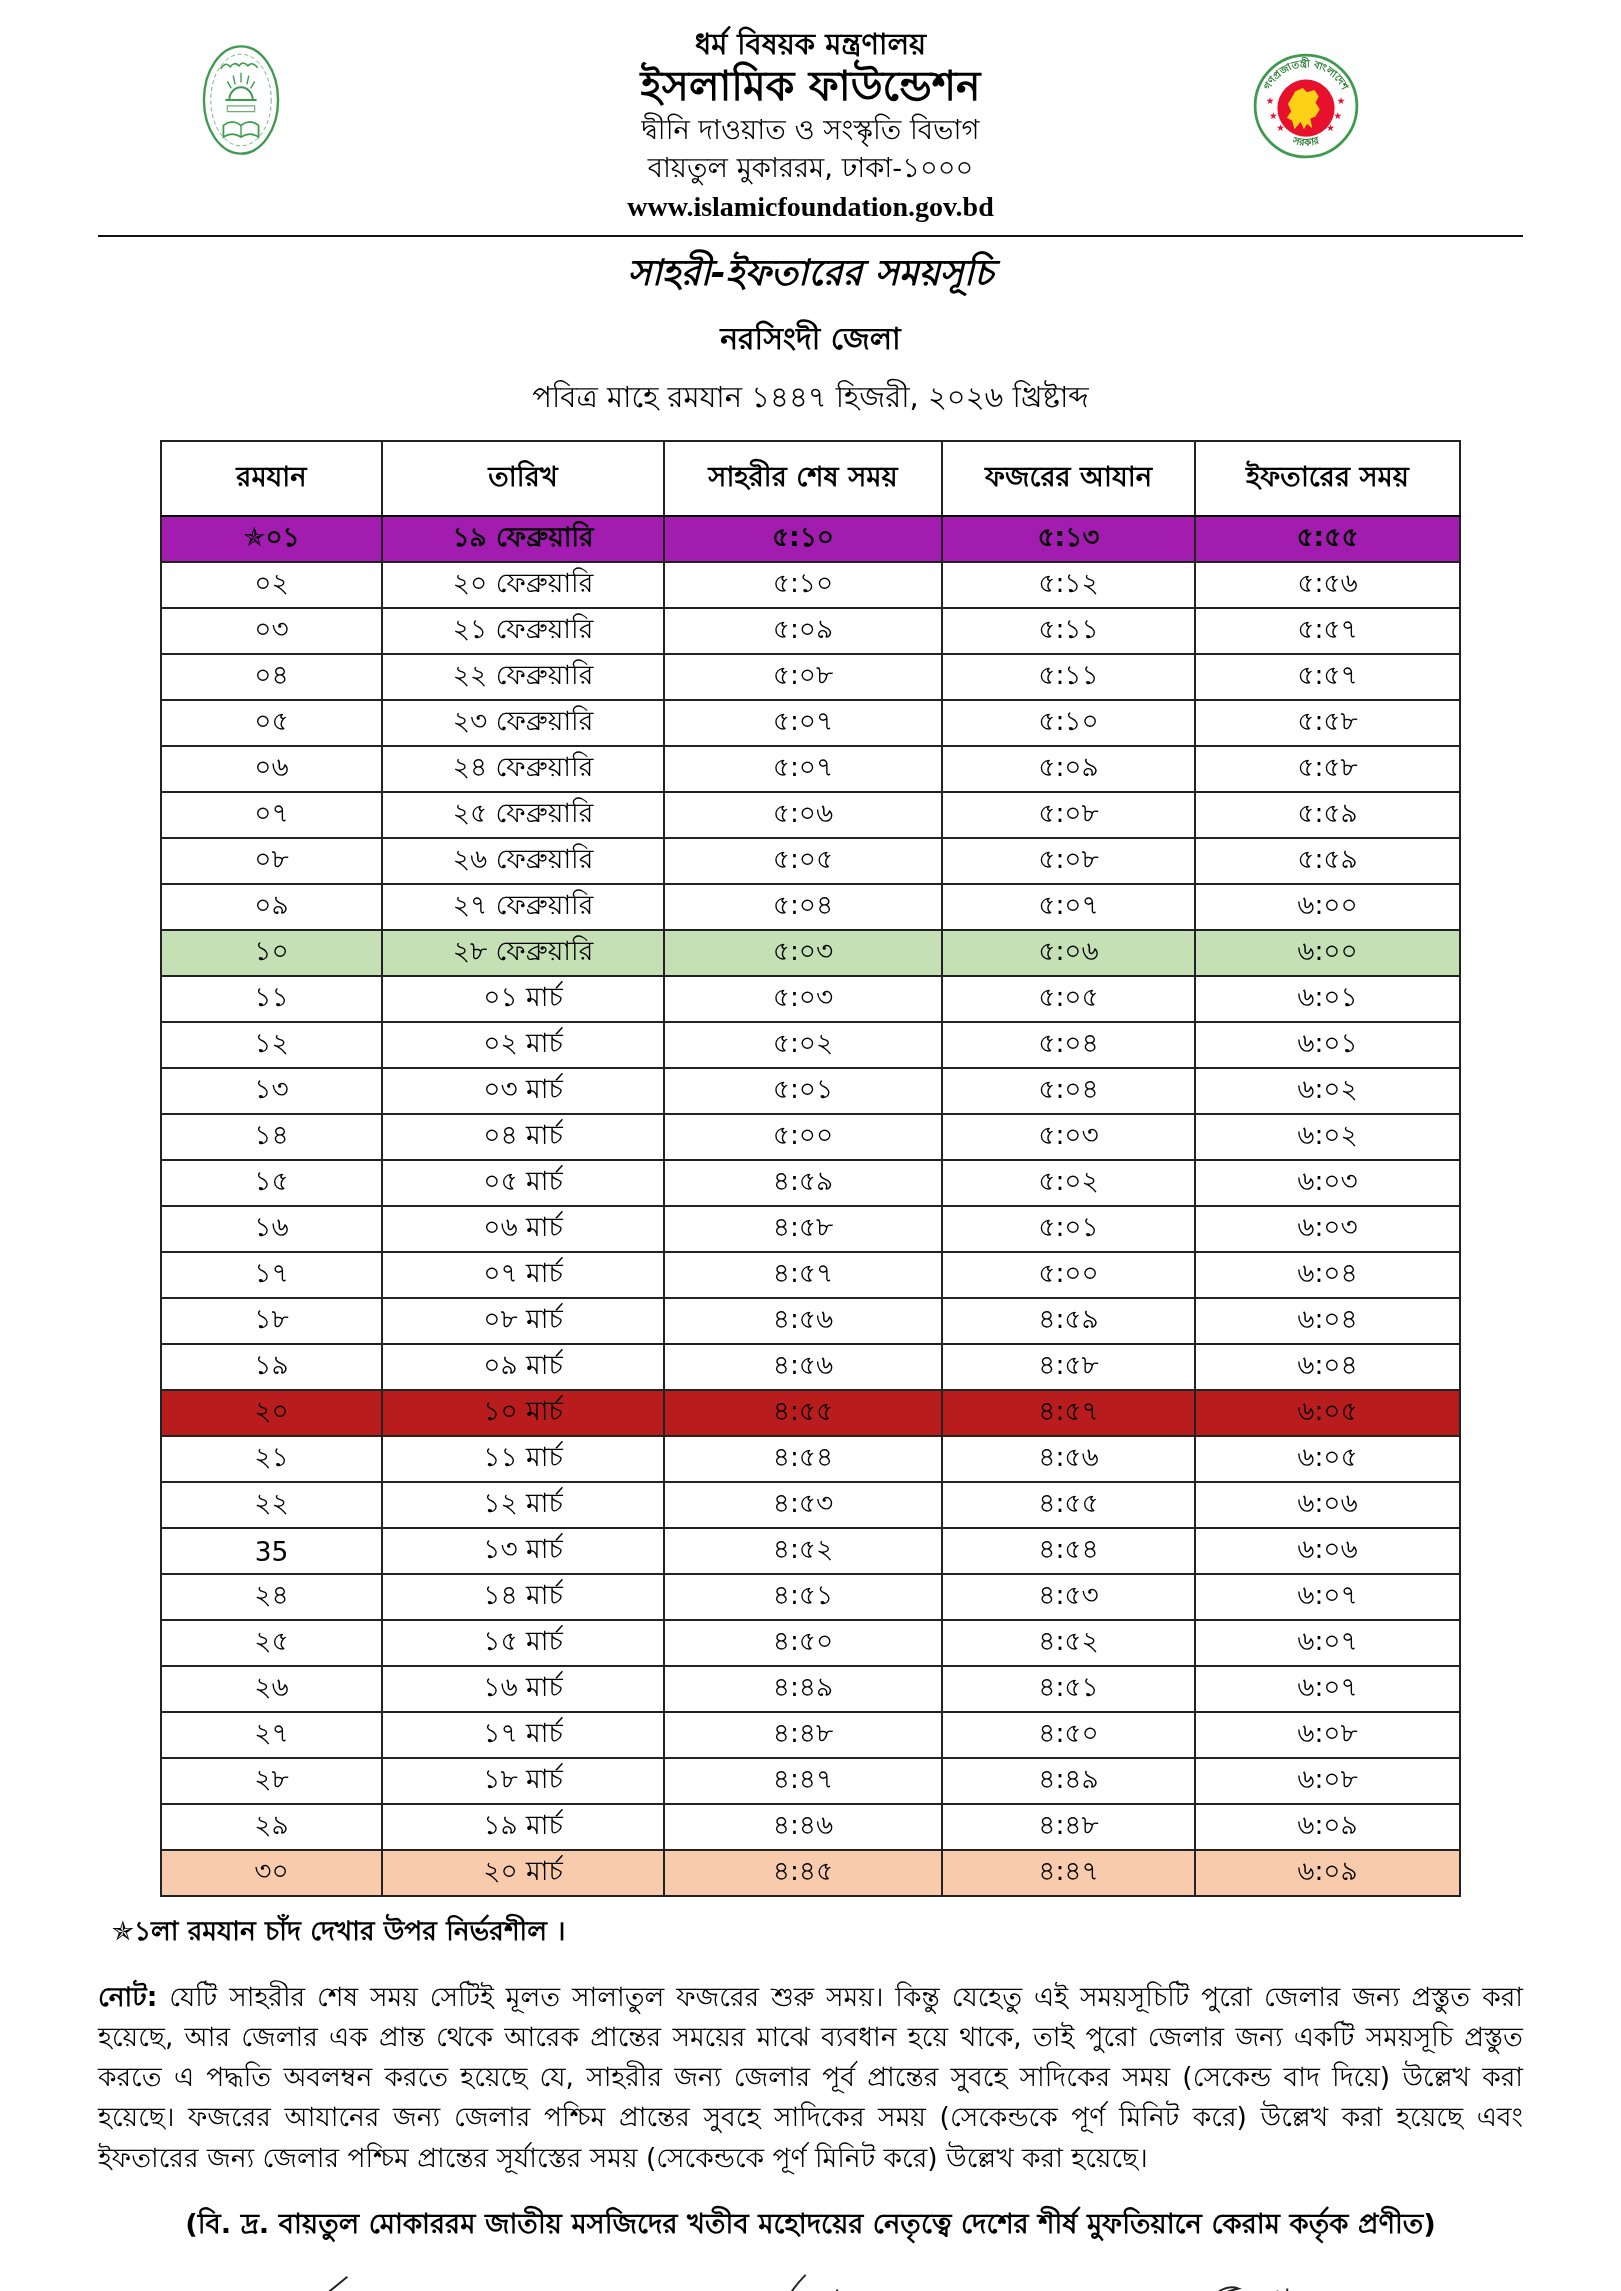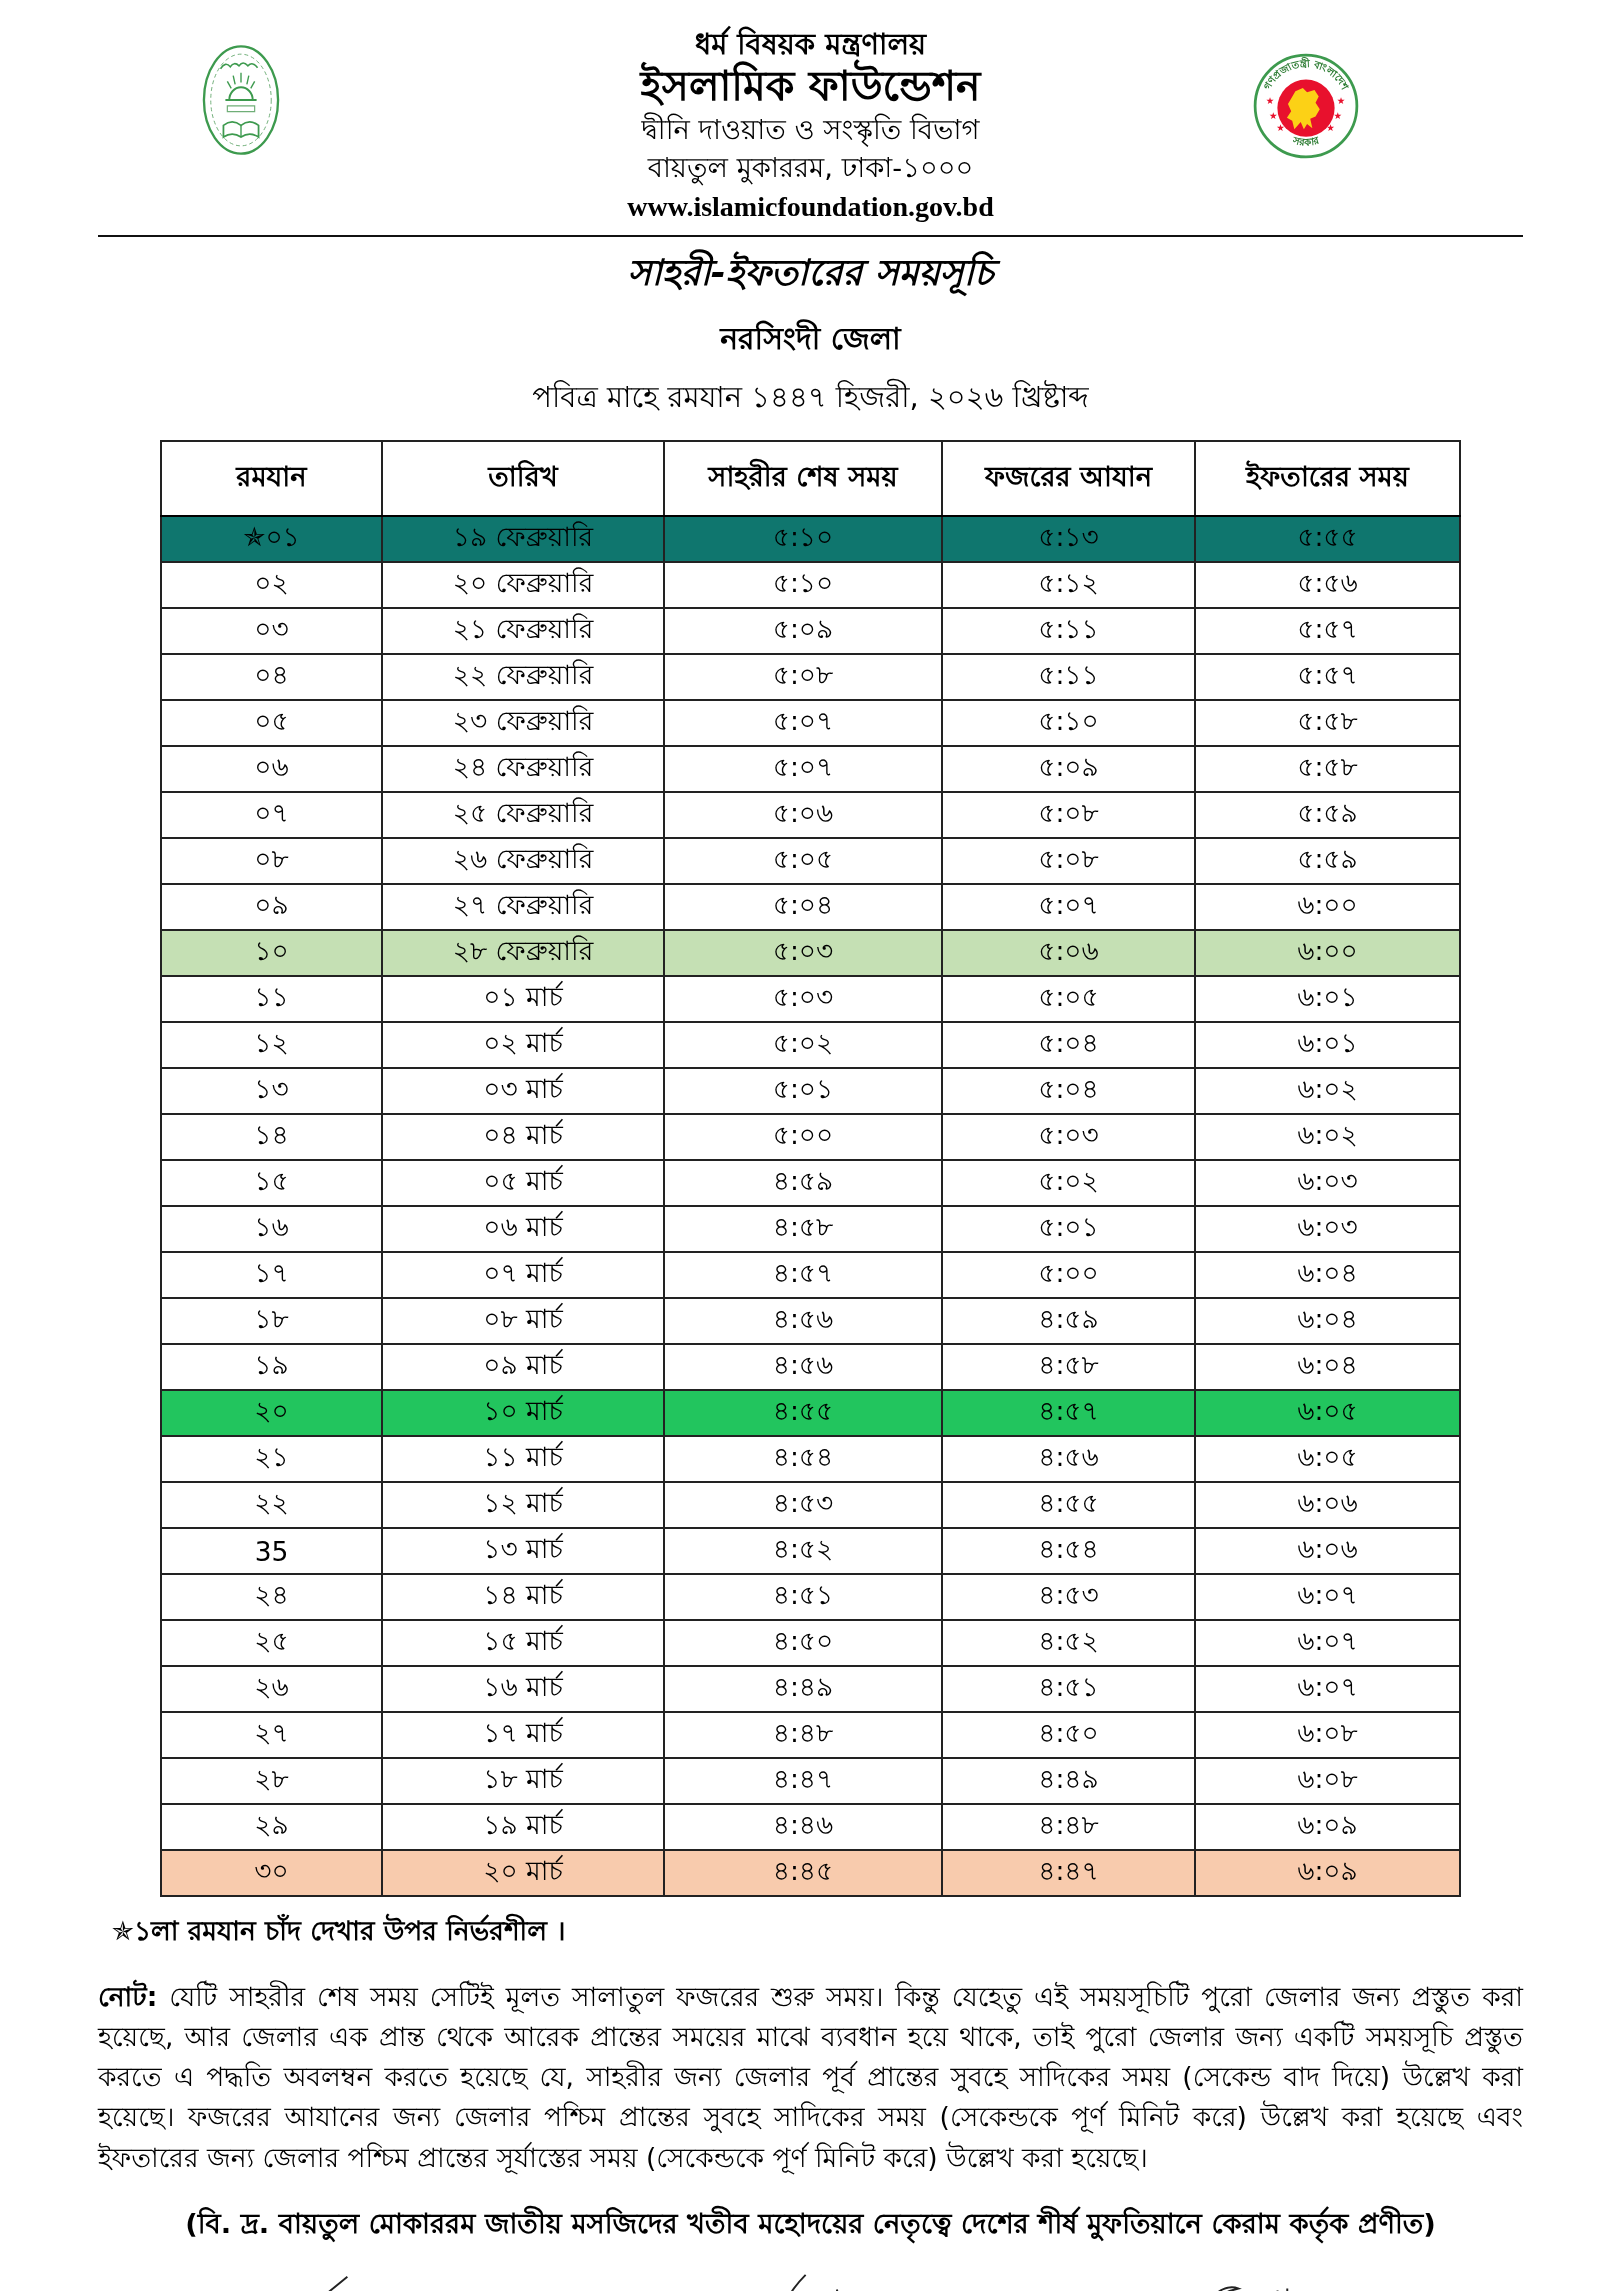--- a/index.html
+++ b/index.html
@@ -119,21 +119,21 @@
     <thead>
       <tr>
         <th>রমযান</th>
         <th>তারিখ</th>
         <th>সাহরীর শেষ সময়</th>
         <th>ফজরের আযান</th>
         <th>ইফতারের সময়</th>
       </tr>
     </thead>
     <tbody>
-        <tr style="background: #0f766e;">
+        <tr style="background: #a21caf; font-weight: bold;">
           <td>✯০১</td>
           <td>১৯ ফেব্রুয়ারি</td>
           <td>৫:১০</td>
           <td>৫:১৩</td>
           <td>৫:৫৫</td>
         </tr>
         <tr>
           <td>০২</td>
           <td>২০ ফেব্রুয়ারি</td>
           <td>৫:১০</td>
@@ -252,21 +252,21 @@
           <td>৪:৫৯</td>
           <td>৬:০৪</td>
         </tr>
         <tr>
           <td>১৯</td>
           <td>০৯ মার্চ</td>
           <td>৪:৫৬</td>
           <td>৪:৫৮</td>
           <td>৬:০৪</td>
         </tr>
-        <tr style="background: #22c55e;">
+        <tr style="background: #b91c1c;">
           <td>২০</td>
           <td>১০ মার্চ</td>
           <td>৪:৫৫</td>
           <td>৪:৫৭</td>
           <td>৬:০৫</td>
         </tr>
         <tr>
           <td>২১</td>
           <td>১১ মার্চ</td>
           <td>৪:৫৪</td>

